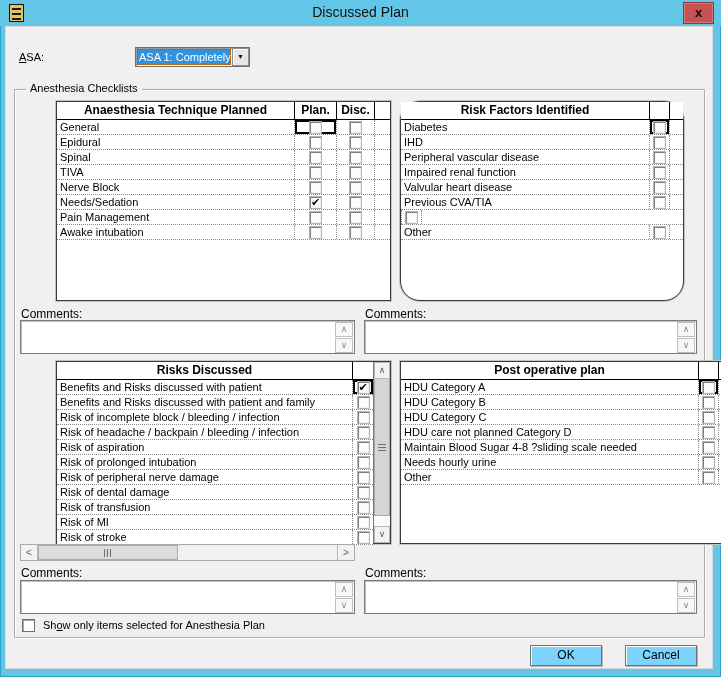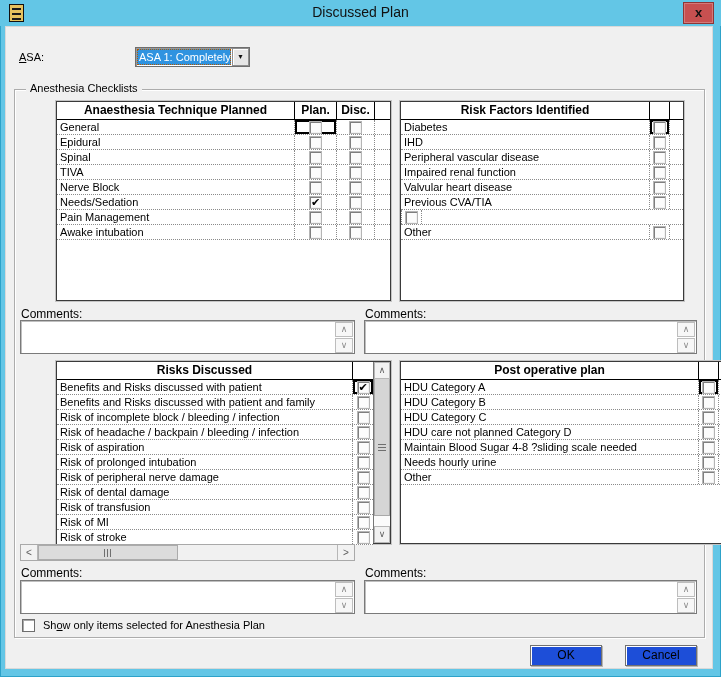--- a/index.html
+++ b/index.html
@@ -132,21 +132,21 @@
   }
   
   .show-only-box {
     position:absolute; left:16px; top:592px; width:13px; height:13px;
     background:#fff; border:1px solid #6e6e6e;
     box-shadow: inset 1px 1px 0 #a9a9a9;
   }
   .show-only-label { position:absolute; left:37px; top:592px; font-size:11px; color:#000; }
   .btn {
     position:absolute; top:618px; width:72px; height:21px;
-    background:#1d4ed8; border:1px solid #707070;
+    background:#7dd3fc; border:1px solid #707070;
     box-shadow: inset 1px 1px 0 #fff, 1px 1px 0 #b5b5b5;
     font-size:12px; color:#000; text-align:center; line-height:19px;
   }
   #ok-btn { left:524px; }
   #cancel-btn { left:619px; }
 </style>
 </head>
 <body>
 
 <div class="window-frame"></div>
@@ -256,21 +256,21 @@
             <span class="cb"></span>
           </div>
           <div class="gr-cell" style="width: 38px;">
             <span class="cb"></span>
           </div>
           <div class="gr-fill" style="width: 16px;"></div>
         </div>
       </div>
   </div>
 
-  <div class="grid" id="t2" style="left:358px; top:74px; width:284px; height:200px;">
+  <div class="grid" id="t2" style="left:358px; top:74px; width:284px; height:200px;border-radius:20px;">
     <div class="grid-header">
       <div class="gh-title">Risk Factors Identified</div>
       <div class="gh-col" style="width:20px"></div>
       <div class="gh-fill" style="width:14px"></div>
     </div>
     <div class="grid-body" id="t2-body">
         <div class="grow">
           <div class="gr-label">Diabetes</div>
           <div class="gr-cell focus" style="width: 20px;">
             <span class="cb"></span>

